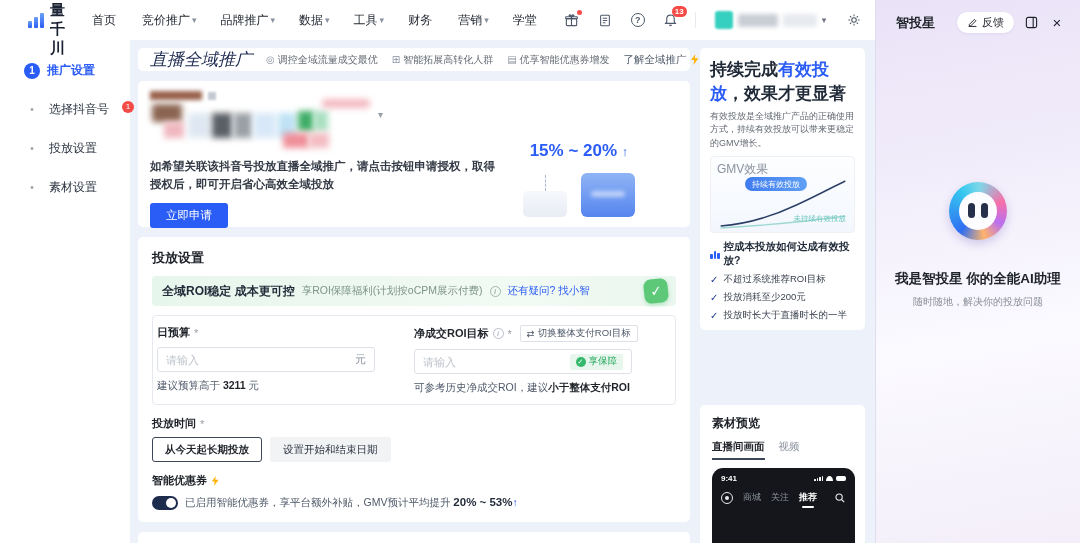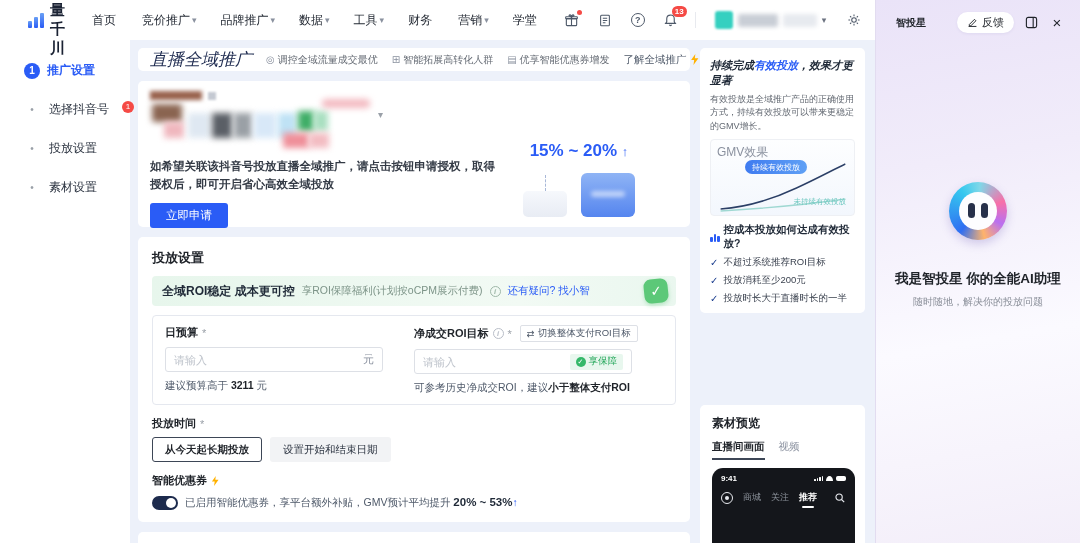--- a/index.html
+++ b/index.html
@@ -82,21 +82,21 @@
 
   
   .set-card { padding:12px 14px 12px; }
   .sec-title { font-size:13px; font-weight:bold; color:#1f2329; }
   .roi-banner { margin-top:9px; height:30px; border-radius:4px; background:linear-gradient(90deg,#e7f6ec,#f2faf4 70%,#eaf7ef); display:flex; align-items:center; padding:0 10px; gap:7px; position:relative; }
   .roi-banner .b-bold { font-size:12px; font-weight:bold; color:#1f2937; }
   .roi-banner .b-text { font-size:10.5px; color:#7d9488; }
   .roi-banner .b-link { font-size:10.5px; color:#2a5cf6; cursor:pointer; }
   .info-ico { width:11px; height:11px; border:1px solid #9fb8a9; border-radius:50%; color:#9fb8a9; font-size:7.5px; display:inline-flex; align-items:center; justify-content:center; font-style:italic; font-weight:bold; }
   .big-check { position:absolute; right:8px; top:3px; width:24px; height:24px; border-radius:7px; background:#5cc878; color:#fff; font-size:14px; font-weight:bold; display:flex; align-items:center; justify-content:center; transform:rotate(-6deg); box-shadow:0 2px 4px rgba(92,200,120,.4); }
-  .fields-box { margin-top:9px; border:1px solid #e5e8ef; border-radius:4px; padding:9px 12px 9px; display:flex; }
+  .fields-box { margin-top:9px; border:1px solid #e5e8ef; border-radius:4px; padding:9px 4px 9px; display:flex; }
   .field-col { width:50%; }
   .f-label-row { display:flex; align-items:center; gap:4px; font-size:11px; font-weight:bold; color:#1f2329; }
   .req { color:#9aa0a8; font-weight:normal; }
   .swap-pill { display:flex; align-items:center; gap:3px; border:1px solid #dde0e6; border-radius:2px; padding:1px 6px; font-size:9.5px; color:#4e5969; font-weight:normal; cursor:pointer; margin-left:4px; }
   .f-input { margin-top:7px; width:218px; height:25px; border:1px solid #dde0e6; border-radius:3px; display:flex; align-items:center; padding:0 8px; background:#fff; }
   .f-input input { border:none; outline:none; flex:1; font-size:11px; color:#1f2329; min-width:0; background:transparent; font-family:inherit; }
   .f-input input::placeholder { color:#bfc4cc; }
   .unit { font-size:11px; color:#8a919f; }
   .guard-badge { display:flex; align-items:center; gap:3px; background:#e8f7ee; color:#27a85c; font-size:9.5px; border-radius:2px; padding:1.5px 6px; }
   .guard-badge .gb-check { width:10px; height:10px; border-radius:50%; background:#34b869; color:#fff; font-size:7px; display:flex; align-items:center; justify-content:center; }
@@ -113,21 +113,21 @@
   .coupon-text { font-size:10.5px; color:#4e5969; }
   .coupon-text b { color:#1f2937; font-size:11.5px; }
   .coupon-text .arr { color:#2a5cf6; font-weight:bold; }
   .bolt { display:inline-block; }
 
   
   .mat-card { padding:12px 14px; flex:1; }
 
   
   .promo-card { padding:10px 10px 8px; }
-  .promo-title { font-size:11px; font-weight:bold; font-style:italic; color:#1f2937; line-height:1.4; }
+  .promo-title { font-size:17px; font-weight:bold; color:#1f2937; line-height:1.4; }
   .promo-title .hl { color:#2a5cf6; }
   .promo-desc { margin-top:4px; font-size:9px; color:#646a73; line-height:1.5; }
   .promo-chart { margin-top:6px; border:1px solid #eef0f4; border-radius:4px; background:linear-gradient(180deg,#fdfeff,#f3f7fd); padding:4px 6px 2px; position:relative; }
   .chart-ylab { font-size:12px; color:#8a919f; }
   .chart-badge { position:absolute; left:34px; top:20px; background:linear-gradient(90deg,#3f7bf0,#5fa0f5); color:#fff; font-size:8px; padding:1.5px 7px; border-radius:999px; z-index:2; }
   .chart-l2 { position:absolute; right:8px; bottom:8px; font-size:7.5px; color:#6fc8c0; }
   .chk-title { margin-top:7px; display:flex; align-items:center; gap:4px; font-size:10.5px; font-weight:bold; color:#1f2937; }
   .chk-ico { display:flex; align-items:flex-end; gap:1px; height:9px; }
   .chk-ico i { display:block; width:2.5px; background:#2a5cf6; border-radius:1px; }
   .chk-item { margin-top:5px; display:flex; align-items:center; gap:5px; font-size:9.5px; color:#3c4350; }
@@ -151,21 +151,21 @@
   .ph-live { width:12px; height:12px; border:1.3px solid #e8eaef; border-radius:50%; display:flex; align-items:center; justify-content:center; }
   .ph-live i { width:4px; height:4px; border-radius:50%; background:#e8eaef; }
   .ph-tab { font-size:9px; color:#8d939c; }
   .ph-tab.active { color:#fff; font-weight:bold; position:relative; }
   .ph-tab.active::after { content:""; position:absolute; left:3px; right:3px; bottom:-4px; height:2px; background:#fff; border-radius:1px; }
   .ph-search { margin-left:auto; }
 
   
   .assistant { position:absolute; left:875px; top:0; width:205px; height:543px; background:linear-gradient(170deg,#eae3f8 0%,#f1ecfa 30%,#fbfaff 62%,#f3eef9 100%); border-left:1px solid #e2dcf0; z-index:7; }
   .as-head { display:flex; align-items:center; padding:12px 14px 0 20px; gap:8px; }
-  .as-title { font-size:10px; font-weight:bold; color:#1f2329; margin-right:auto; }
+  .as-title { font-size:13px; font-weight:bold; color:#1f2329; margin-right:auto; }
   .fb-pill { display:flex; align-items:center; gap:4px; background:#fff; border-radius:999px; padding:3px 10px; font-size:11px; color:#1f2329; cursor:pointer; box-shadow:0 1px 3px rgba(80,60,140,.08); }
   .as-ico { cursor:pointer; display:flex; align-items:center; justify-content:center; width:18px; height:18px; color:#1f2329; }
   .as-close { font-size:15px; color:#1f2329; }
   .mascot-wrap { position:absolute; left:0; right:0; top:182px; display:flex; flex-direction:column; align-items:center; }
   .mascot { width:58px; height:58px; border-radius:50%; background:conic-gradient(from 220deg,#2f6ef2,#35c8ef 28%,#7fd7e8 40%,#f76fa8 58%,#b96ff0 72%,#ffb36b 85%,#2f6ef2); position:relative; box-shadow:0 4px 10px rgba(100,80,180,.25); }
   .mascot::before { content:""; position:absolute; inset:10px; border-radius:50%; background:#fdfdff; }
   .mascot .eye { position:absolute; top:21px; width:7px; height:15px; border-radius:3.5px; background:#27304a; z-index:2; }
   .mascot .e1 { left:19px; } .mascot .e2 { left:32px; }
   .as-headline { margin-top:30px; font-size:13.5px; font-weight:bold; color:#1f2329; }
   .as-subline { margin-top:7px; font-size:10px; color:#8a8f99; }

